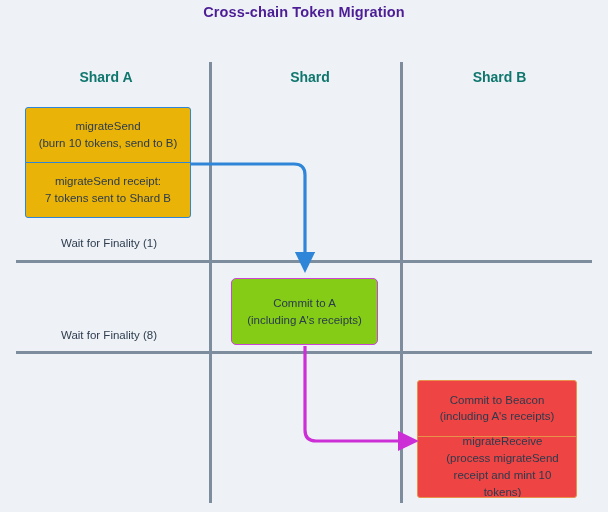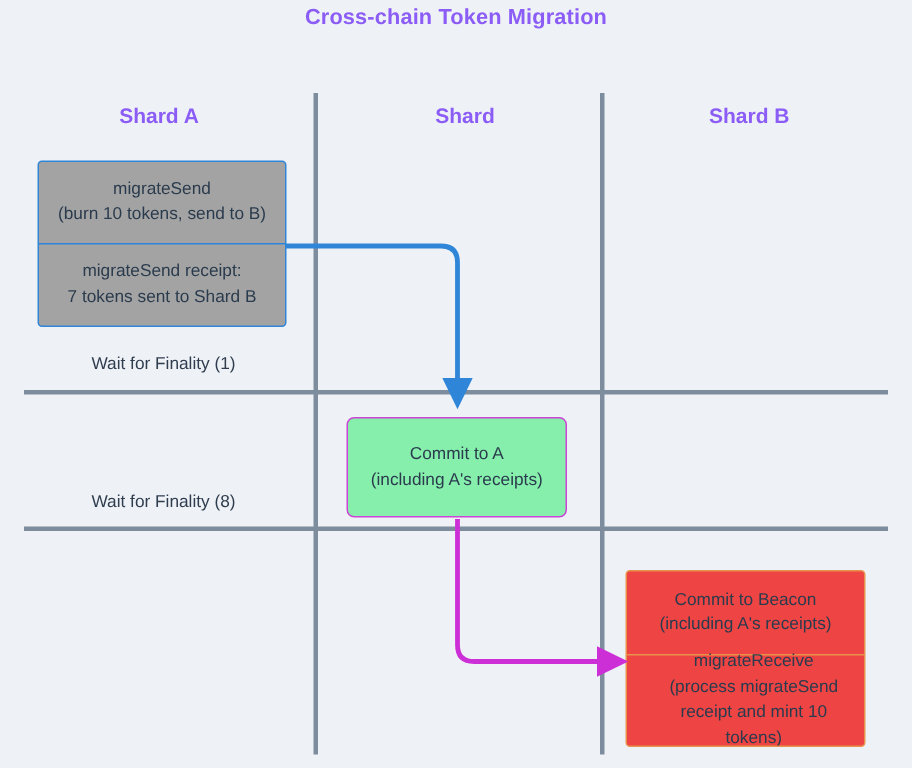--- a/index.html
+++ b/index.html
@@ -20,29 +20,29 @@
     height: 512px;
   }
   .title {
     position: absolute;
     left: 0;
     top: 4px;
     width: 608px;
     text-align: center;
     font-size: 14.5px;
     font-weight: bold;
-    color: #8b5cf6;
+    color: #4c1d95;
     letter-spacing: 0.1px;
   }
   .col-header {
     position: absolute;
     top: 69px;
     font-size: 14px;
     font-weight: bold;
-    color: #8b5cf6;
+    color: #0f766e;
     text-align: center;
   }
   .col-a { left: 16px;  width: 180px; }
   .col-b { left: 215px; width: 190px; }
   .col-c { left: 407px; width: 185px; }
 
   .vline {
     position: absolute;
     top: 62px;
     width: 3px;
@@ -88,21 +88,21 @@
 
   
   .blue-stack {
     position: absolute;
     left: 25px;
     top: 107px;
     width: 166px;
     height: 111px;
     border: 1.6px solid #2f85d8;
     border-radius: 3px;
-    background: #a3a3a3;
+    background: #eab308;
     box-sizing: border-box;
     overflow: hidden;
   }
   .blue-cell {
     box-sizing: border-box;
     display: flex;
     align-items: center;
     justify-content: center;
     text-align: center;
     font-size: 11.5px;
@@ -116,21 +116,21 @@
   .blue-cell.first { border-bottom: 1.6px solid #2f85d8; }
 
   
   .purple-box {
     left: 231px;
     top: 278px;
     width: 147px;
     height: 67px;
     border: 1.8px solid #cc45d6;
     border-radius: 5px;
-    background: #86efac;
+    background: #84cc16;
     color: #2a3b4d;
   }
 
   
   .orange-stack {
     position: absolute;
     left: 417px;
     top: 380px;
     width: 160px;
     height: 118px;

